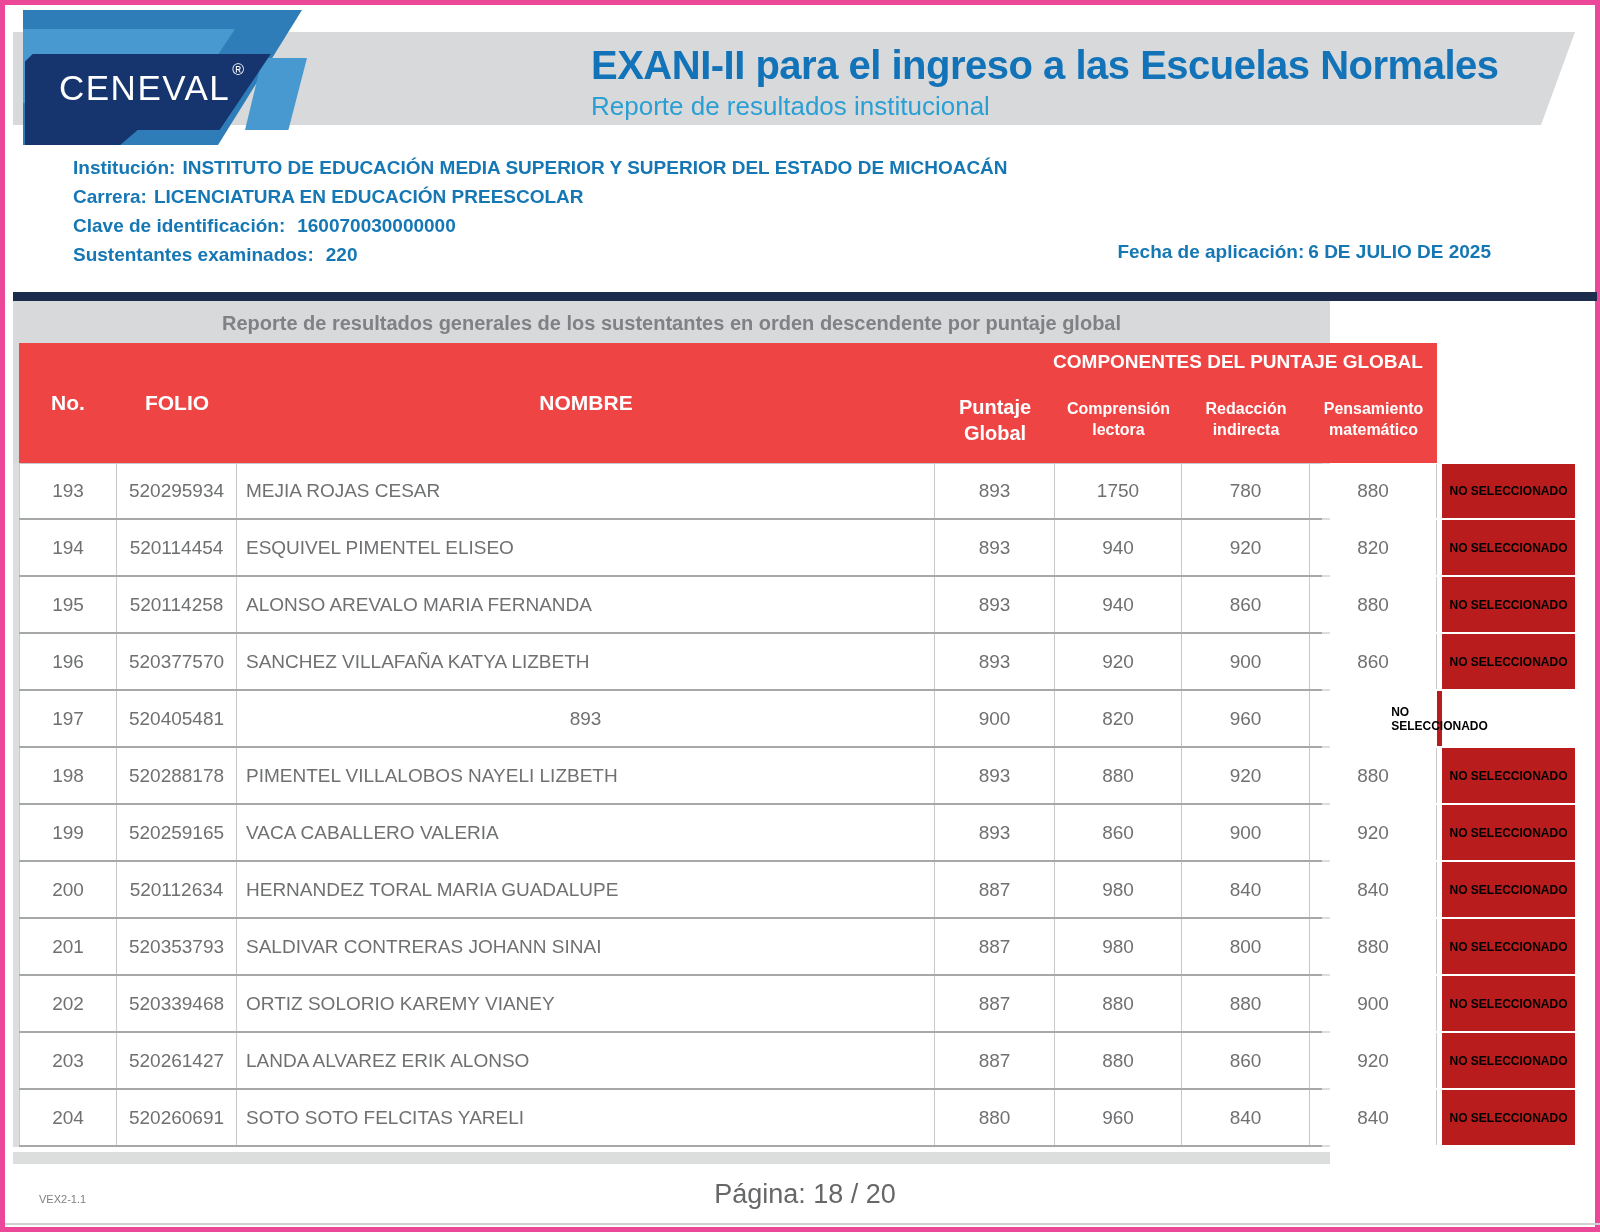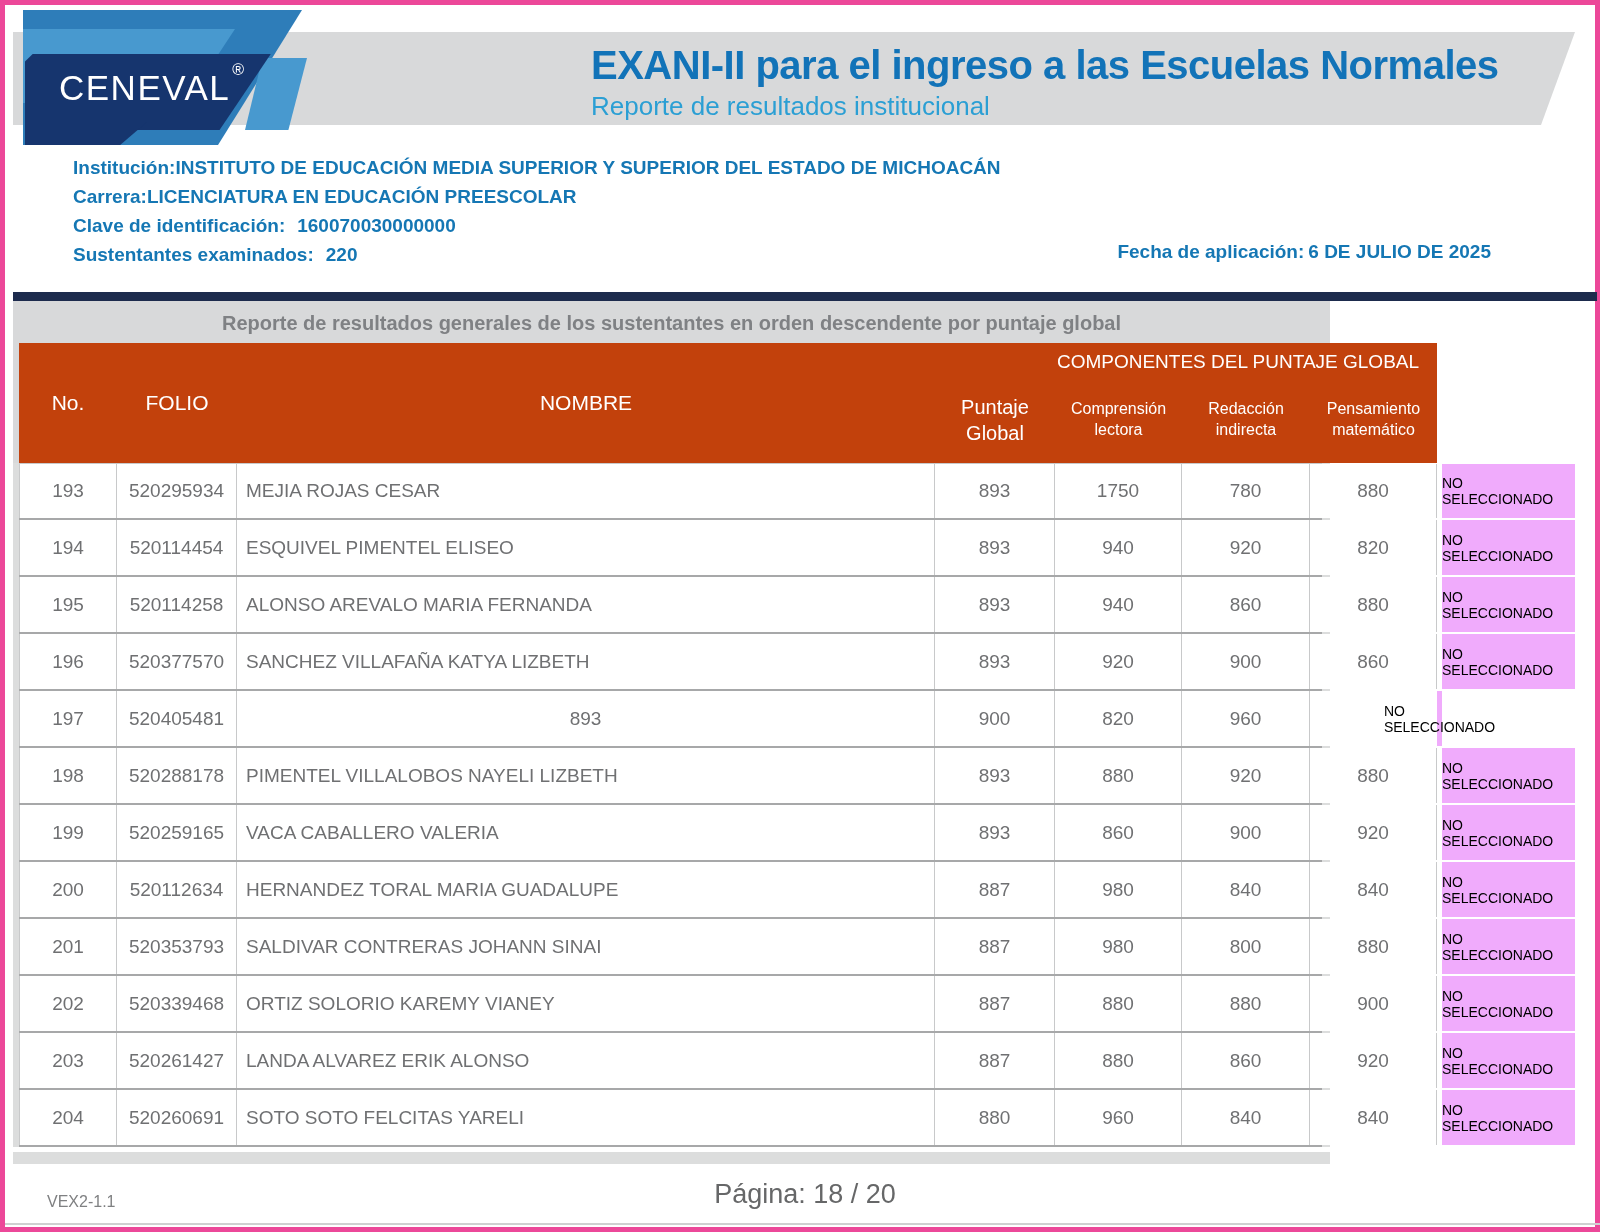--- a/index.html
+++ b/index.html
@@ -27,62 +27,62 @@
   .l-navy { left:2px; top:44px; width:256px; height:76px; background:#16356e;
             clip-path:polygon(0 10%,3% 0,96% 0,76% 100%,3% 100%,0 90%); }
   .l-tail { left:2px; top:112px; width:122px; height:23px; background:#16356e;
             clip-path:polygon(0 0,100% 0,78% 100%,0 100%); }
   .l-text { left:36px; top:58px; color:#fff; font-size:35px; letter-spacing:1.5px; font-weight:400; }
   .l-text sup { font-size:16px; position:relative; top:-12px; left:2px; }
 
   
   .info { position:absolute; left:68px; top:152px; color:#1577b4; font-size:19px; font-weight:bold; }
   .info-line { height:29px; display:flex; }
-  .info-line .lbl { }
+  .info-line .lbl { margin-right:7px; }
   .info-line .sp  { margin-right:12px; }
   .date-line { position:absolute; right:104px; top:236px; color:#1577b4; font-size:19px; font-weight:bold; display:flex; }
   .date-line .lbl { margin-right:4px; }
 
   
   .navy-bar { position:absolute; left:8px; top:287px; width:1584px; height:9px; background:#1d2b4d; }
 
   
   .table-section { position:absolute; left:0; top:296px; width:1341px; }
   .head-band { margin:0 16px 0 8px; background:#d8d9da; height:162px; }
   .band-title { height:42px; line-height:44px; text-align:center; font-size:20px; font-weight:bold; color:#7f8184; }
 
   .grid { display:grid; grid-template-columns:98px 120px 698px 120px 127px 128px 127px 5px 133px; }
   .thead { margin-left:6px; height:120px; grid-template-rows:34px 86px; }
-  .hcell { background:#c2410c; color:#fff; font-weight:normal; display:flex; align-items:center; justify-content:center;
+  .hcell { background:#ef4444; color:#fff; font-weight:bold; display:flex; align-items:center; justify-content:center;
            text-align:center; flex-direction:column; line-height:1.3; }
   .h-no, .h-folio, .h-nombre { grid-row:1 / 3; font-size:21px; }
   .h-group { grid-column:4 / 8; grid-row:1; font-size:19px; flex-direction:row; padding-left:104px; align-items:flex-end; padding-bottom:2px; }
   .h-puntaje { grid-column:4; grid-row:2; font-size:20px; }
   .h-sub { font-size:16px; }
   .h-comp { grid-column:5; grid-row:2; }
   .h-red  { grid-column:6; grid-row:2; }
   .h-pens { grid-column:7; grid-row:2; }
   .h-gap  { grid-column:8; grid-row:1 / 3; background:transparent; }
   .h-dict { grid-column:9; grid-row:1 / 3; background:#d8d9da; color:#000; font-size:17px; font-weight:bold;
             display:flex; align-items:center; justify-content:center; }
 
   .rows { margin:0 16px 0 8px; background:#fff; border-left:6px solid #dcdddd; border-right:8px solid #dcdddd; }
   .row { height:57px; border-bottom:2px solid #a7a8a9; }
   .row:first-child { border-top:1px solid #c8c9ca; }
   .cell { display:flex; align-items:center; justify-content:center; font-size:19px; color:#6f7072;
           border-right:1px solid #c8c9ca; background:#fff; }
   .c-no { border-left:1px solid #c8c9ca; }
   .c-nombre { justify-content:flex-start; padding-left:9px; }
   .c-gapcol { border-right:none; }
-  .c-dictamen { background:#f0abfc; border-right:none; color:#000; font-size:14px; font-weight:normal; }
+  .c-dictamen { background:#b91c1c; border-right:none; color:#000; font-size:12px; font-weight:bold; }
   .bottom-strip { margin:5px 16px 0 8px; height:12px; background:#dcdddd; }
 
   
   .footer { position:absolute; left:0; top:1162px; width:1600px; }
-  .ver { position:absolute; left:42px; top:26px; font-size:16px; color:#7f8082; }
+  .ver { position:absolute; left:34px; top:26px; font-size:11px; color:#7f8082; }
   .page-num { text-align:center; font-size:27px; color:#666768; margin-top:12px; }
   .bottom-line { position:absolute; left:0; bottom:2px; width:1600px; height:2px; background:#cfd0d1; }
 </style>
 </head>
 <body>
 
 <div class="page">
 
   <div class="banner-gray"></div>
   <div class="logo">

